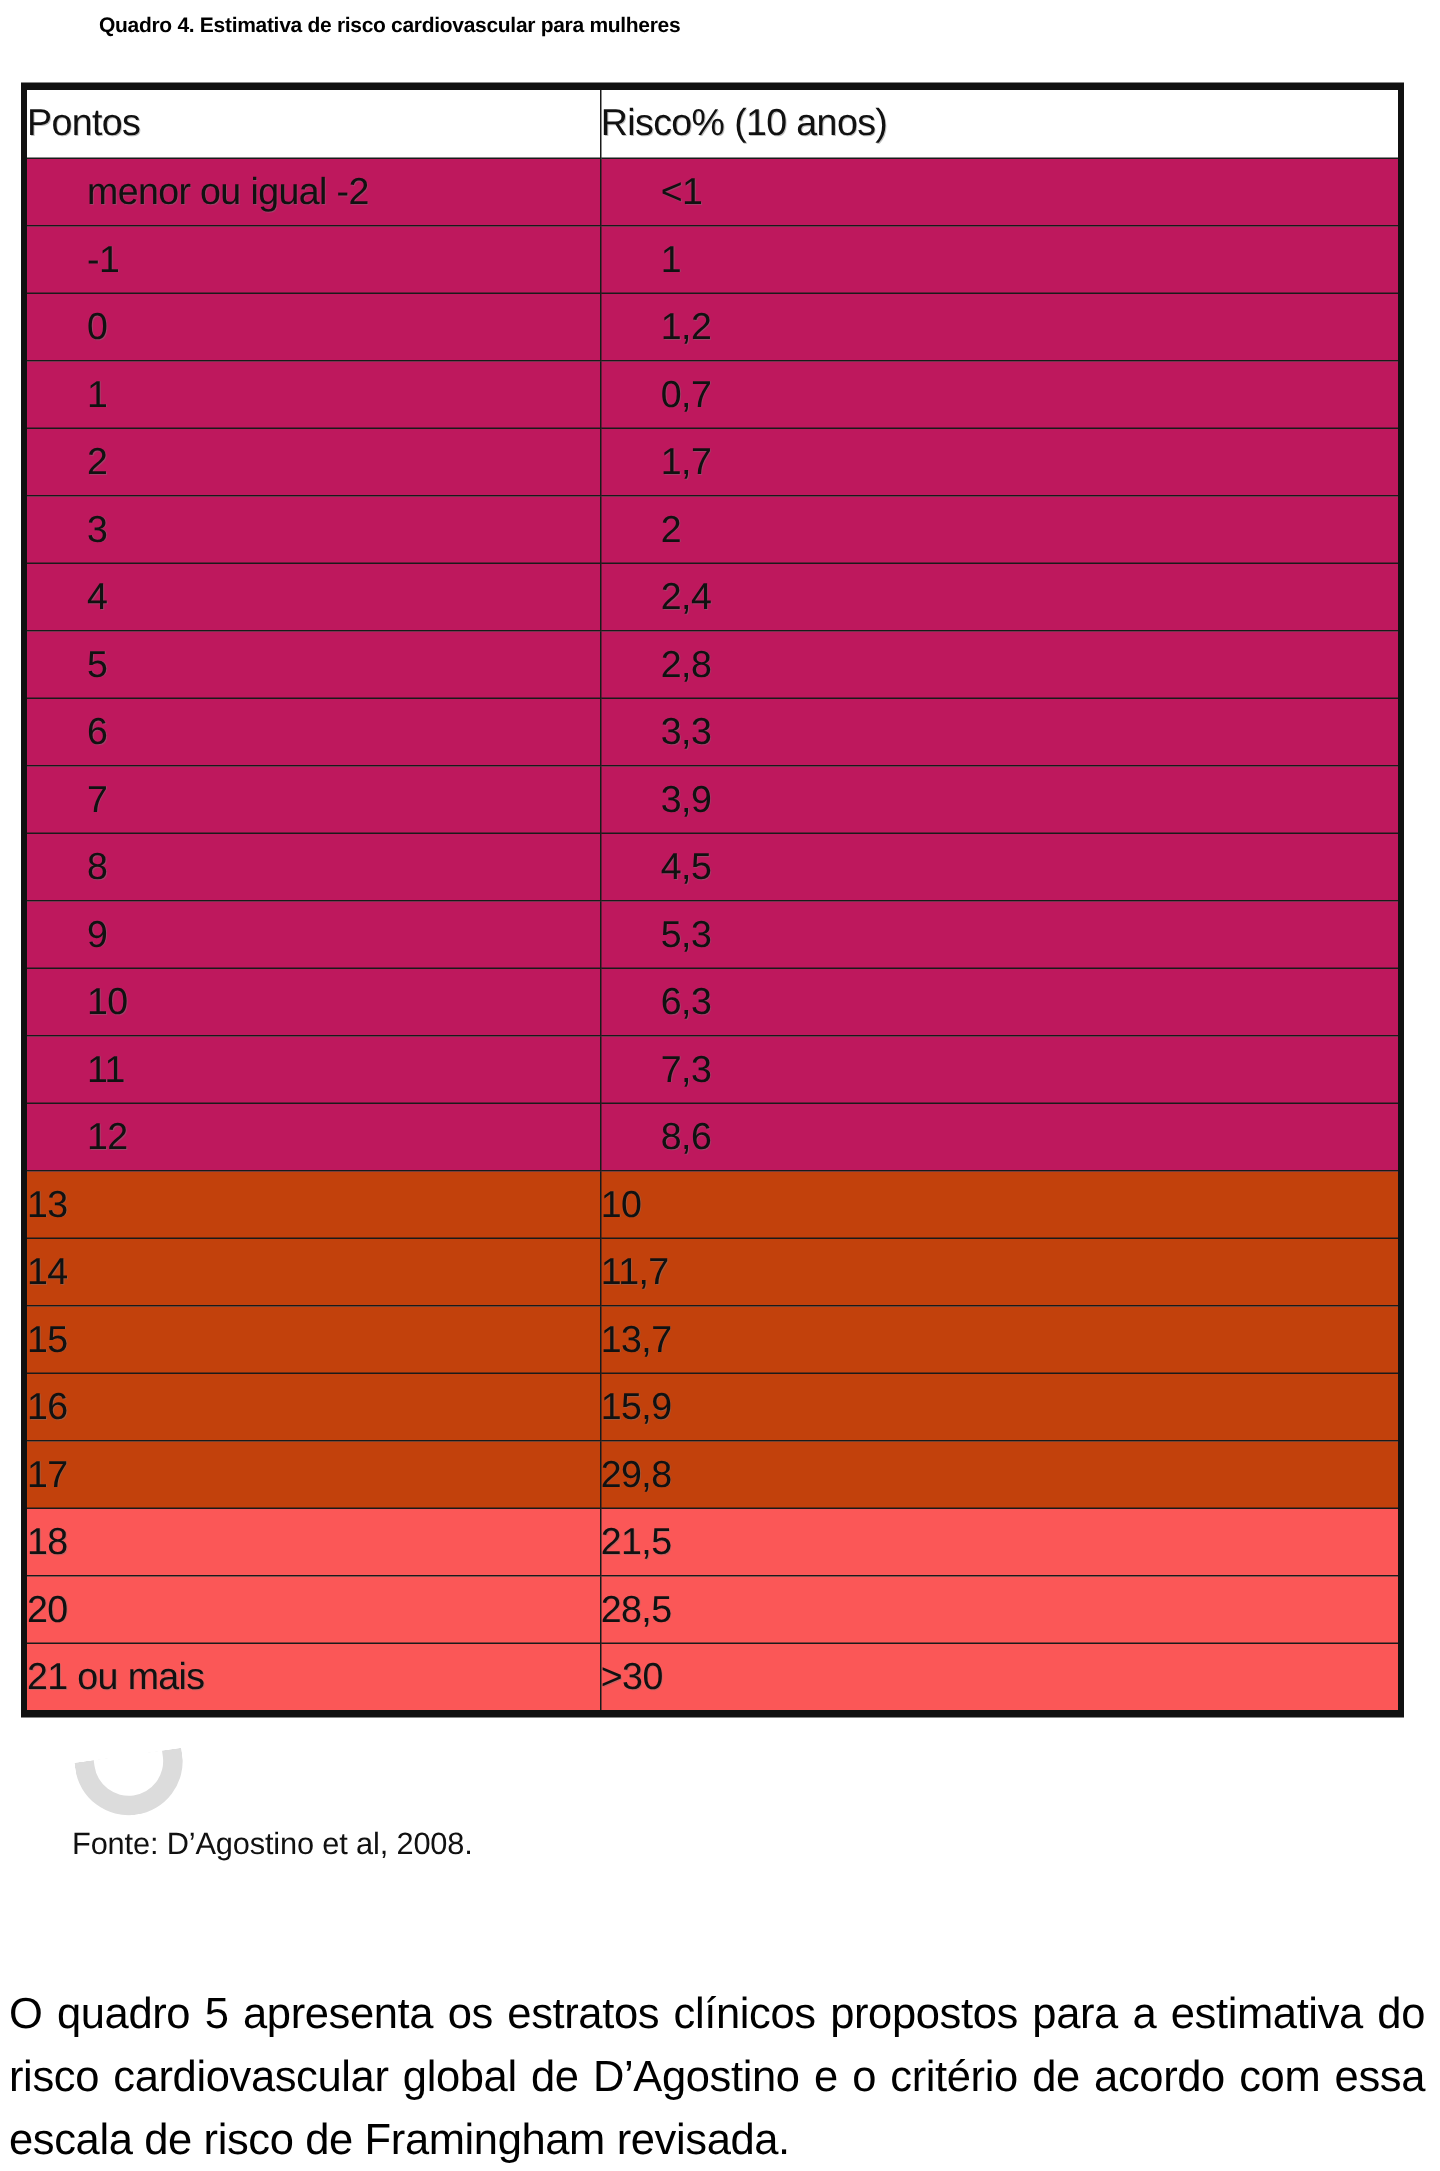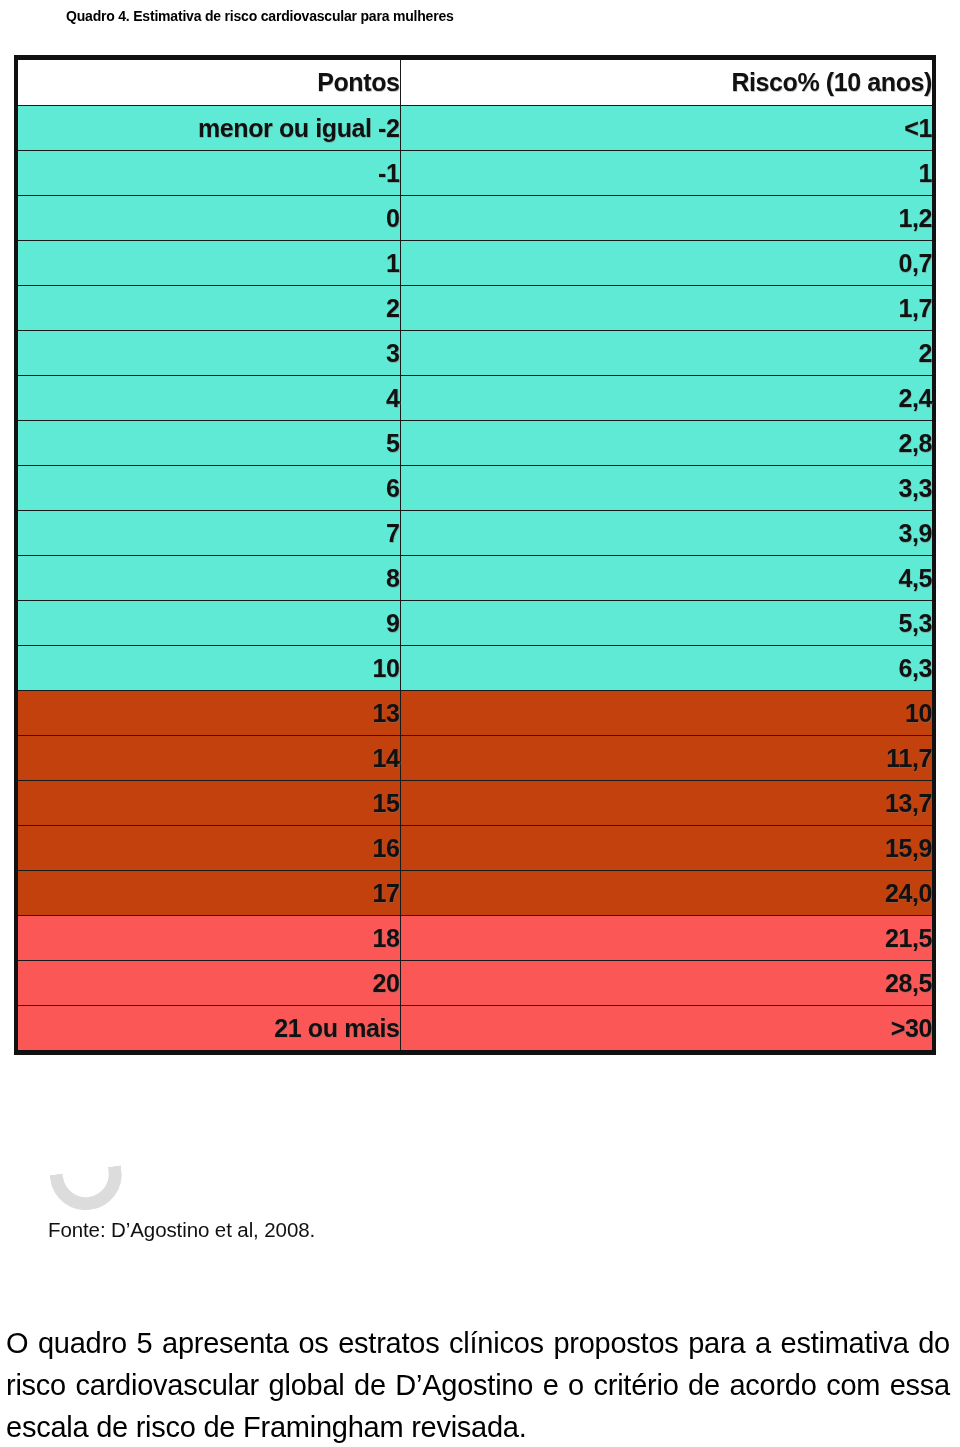--- a/index.html
+++ b/index.html
@@ -46,43 +46,43 @@
     border-collapse: collapse;
     width: 100%;
     table-layout: fixed;
   }
   table.risk-table col.col-points { width: 41.8%; }
   table.risk-table col.col-risk   { width: 58.2%; }
 
   table.risk-table th,
   table.risk-table td {
     border: 1.5px solid #1a1a1a;
-    text-align: right;
+    text-align: left;
     vertical-align: middle;
     height: 44px;
     padding: 0;
     font-size: 25px;
-    font-weight: bold;
+    font-weight: normal;
     letter-spacing: -0.4px;
     color: #111111;
     text-shadow: 0.6px 0.6px 0 rgba(120,120,120,0.45);
   }
   table.risk-table thead th {
     background: #ffffff;
     font-size: 25px;
     height: 45px;
     border-top: none;
   }
   table.risk-table tr:last-child td { border-bottom: none; }
   table.risk-table td:first-child,
   table.risk-table th:first-child { border-left: none; }
   table.risk-table td:last-child,
   table.risk-table th:last-child { border-right: none; }
 
-  tr.band-green td  { background: #5eead4; }
+  tr.band-green td  { background: #be185d; padding-left: 40px; }
   tr.band-orange td { background: #c2410c; }
   tr.band-red td    { background: #FB5757; }
 
   
   .watermark {
     position: absolute;
     left: 52px;
     top: 1170px;
     width: 72px;
     height: 40px;
@@ -181,39 +181,47 @@
           <td>4,5</td>
         </tr>
         <tr class="band-green">
           <td>9</td>
           <td>5,3</td>
         </tr>
         <tr class="band-green">
           <td>10</td>
           <td>6,3</td>
         </tr>
+        <tr class="band-green">
+          <td>11</td>
+          <td>7,3</td>
+        </tr>
+        <tr class="band-green">
+          <td>12</td>
+          <td>8,6</td>
+        </tr>
         <tr class="band-orange">
           <td>13</td>
           <td>10</td>
         </tr>
         <tr class="band-orange">
           <td>14</td>
           <td>11,7</td>
         </tr>
         <tr class="band-orange">
           <td>15</td>
           <td>13,7</td>
         </tr>
         <tr class="band-orange">
           <td>16</td>
           <td>15,9</td>
         </tr>
         <tr class="band-orange">
           <td>17</td>
-          <td>24,0</td>
+          <td>29,8</td>
         </tr>
         <tr class="band-red">
           <td>18</td>
           <td>21,5</td>
         </tr>
         <tr class="band-red">
           <td>20</td>
           <td>28,5</td>
         </tr>
         <tr class="band-red">

